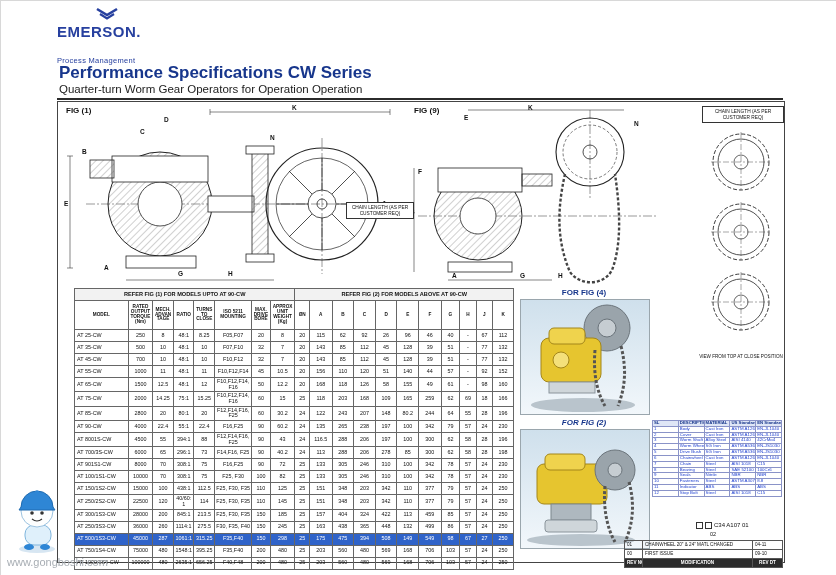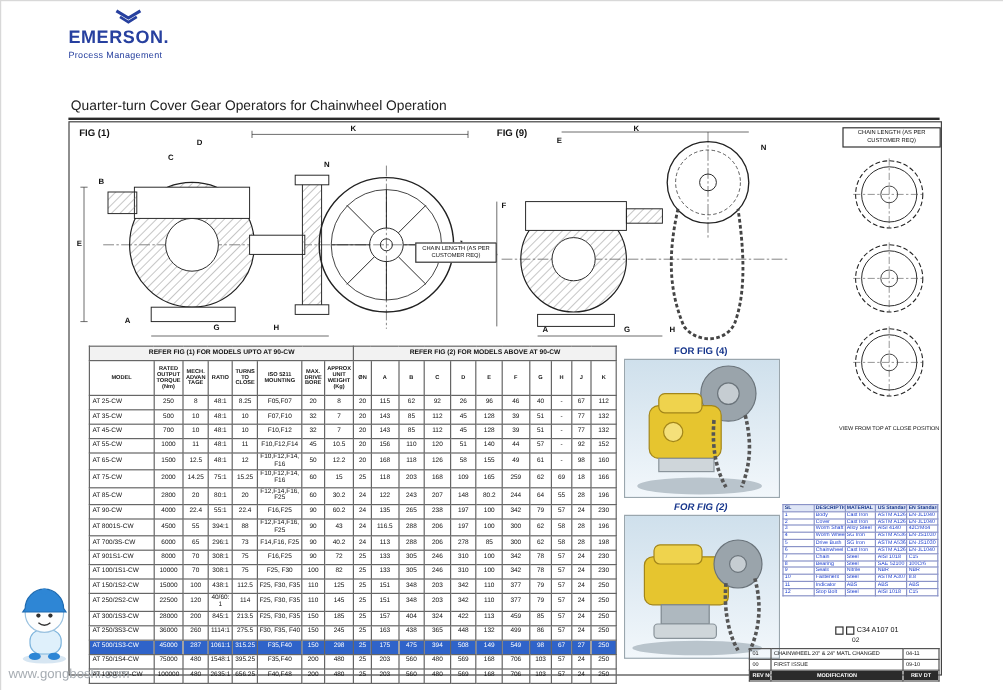--- a/index.html
+++ b/index.html
@@ -2,21 +2,21 @@
 <html><head>
 <meta charset="utf-8">
 <style>
   html,body{margin:0;padding:0;background:#fff;font-family:"Liberation Sans",sans-serif;}
   .page{position:relative;width:836px;height:575px;background:#fff;overflow:hidden;border:1px solid #d8d8d8;}
 
   
   .brand{position:absolute;left:56px;top:8px;width:200px;}
   .brand .chev{position:absolute;left:38px;top:-2px;}
   .brand .logotext{margin-top:14px;font-size:15px;font-weight:bold;letter-spacing:.5px;color:#27409f;}
-  .brand .logosub{font-size:7.5px;color:#27409f;margin-top:1px;letter-spacing:.3px;}
+  .brand .logosub{font-size:7.5px;color:#27409f;margin-top:16px;letter-spacing:.3px;}
   .title{position:absolute;left:58px;top:62px;font-size:17px;font-weight:bold;color:#17368c;}
   .subtitle{position:absolute;left:58px;top:82px;font-size:11.5px;color:#222;}
   .rule{position:absolute;left:56px;top:97px;width:726px;height:2px;background:#2b2b2b;}
 
   
   .frame{position:absolute;left:56px;top:100px;width:726px;height:460px;border:1px solid #444;background:#fff;}
   .figbox{position:absolute;}
   .figbox .figlabel{position:absolute;left:6px;top:2px;font-size:8px;font-weight:bold;color:#111;z-index:3;}
   .dim{position:absolute;font-size:6.5px;color:#111;font-weight:bold;z-index:3;}
   .chainnote{position:absolute;border:1px solid #333;background:#fff;font-size:4.8px;line-height:1.15;text-align:center;padding:2px 1px;color:#111;z-index:4;}
@@ -58,21 +58,22 @@
     <span class="chev">
       <svg width="24" height="14" viewBox="0 0 24 14">
         <path d="M2 2 L12 8 L22 2" fill="none" stroke="#27409f" stroke-width="2.6"></path>
         <path d="M5 7 L12 11.4 L19 7" fill="none" stroke="#27409f" stroke-width="2.2"></path>
       </svg>
     </span>
     <div class="logotext">EMERSON.</div>
     <div class="logosub">Process Management</div>
   </div>
 
-  <div class="subtitle">Quarter-turn Cover Gear Operators for Chainwheel Operation</div>
+  <div class="title">Performance Specifications CW Series</div>
+  <div class="subtitle">Quarter-turn Worm Gear Operators for Operation Operation</div>
   <div class="rule"></div>
 
   <div class="frame">
 
     <div class="figbox" style="left:2px;top:2px;width:336px;height:182px;">
       <span class="figlabel">FIG (1)</span>
       <svg width="336" height="182" viewBox="0 0 336 182">
         <defs>
           <pattern id="h1" width="5" height="5" patternTransform="rotate(45)" patternUnits="userSpaceOnUse">
             <line x1="0" y1="0" x2="0" y2="5" stroke="#777" stroke-width="0.7"></line>

